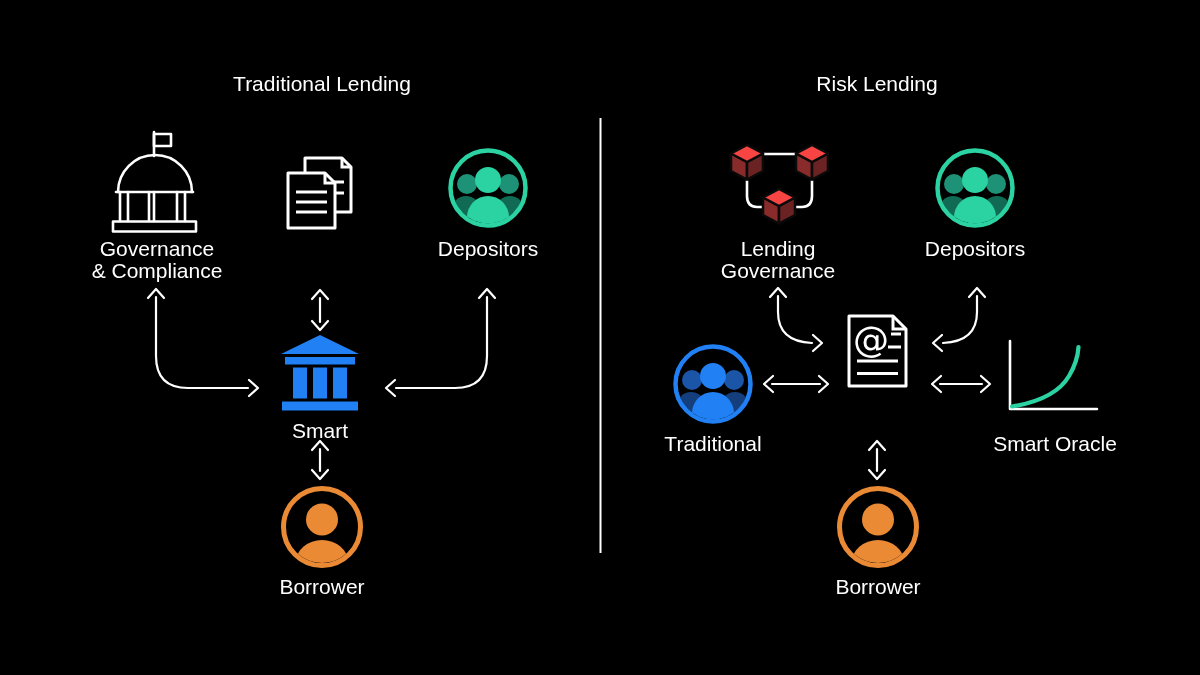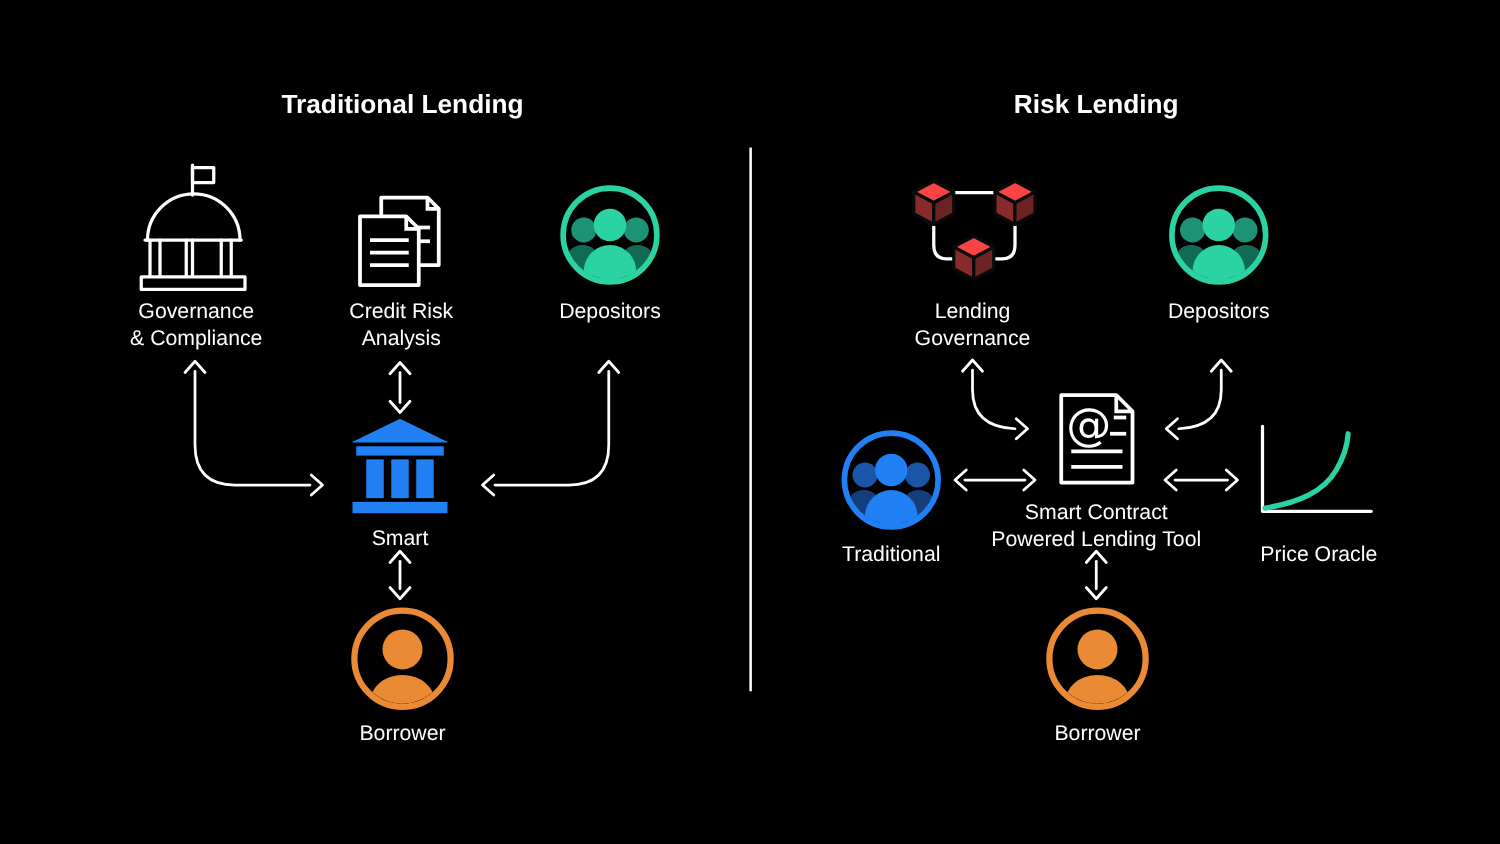--- a/index.html
+++ b/index.html
@@ -4,25 +4,25 @@
 <style>
   html,body{margin:0;padding:0;background:#000;}
   .canvas{
     position:relative;width:1200px;height:675px;overflow:hidden;
     background:var(--background,#000);
     font-family:"Liberation Sans",sans-serif;
   }
   svg.stage{position:absolute;left:0;top:0;}
   .title{
     position:absolute;transform:translateX(-50%);
-    color:var(--white,#fff);font-size:21px;font-weight:bold;white-space:nowrap;
+    color:var(--white,#fff);font-size:21px;font-weight:normal;white-space:nowrap;
   }
   .label{
     position:absolute;transform:translateX(-50%);
-    color:var(--white,#fff);font-size:17px;line-height:22px;
+    color:var(--white,#fff);font-size:21px;line-height:22px;
     text-align:center;white-space:nowrap;
   }
   
   .arrow{stroke:var(--white,#fff);stroke-width:2.2;fill:none;stroke-linecap:round;stroke-linejoin:round}
   .wline{stroke:var(--white,#fff);stroke-width:2.6;fill:none;stroke-linecap:round;stroke-linejoin:round}
   .divider{stroke:var(--white,#fff);stroke-width:2;fill:none}
   .doc{stroke:var(--white,#fff);stroke-width:3;fill:#000;stroke-linejoin:round}
   .docline{stroke:var(--white,#fff);stroke-width:3;fill:none}
   .ring-teal{fill:none;stroke:var(--teal,#2CD3A2);stroke-width:4.5}
   .ring-blue{fill:none;stroke:var(--blue,#2180F3);stroke-width:4.5}
@@ -212,34 +212,26 @@
     </g>
   </svg>
 
   <div class="title" style="left:322px;top:72px">Traditional Lending</div>
   <div class="title" style="left:877px;top:72px">Risk Lending</div>
 
   <div class="label" style="left:157px;top:238px">
     <div>Governance</div>
     <div>&amp; Compliance</div>
   </div>
-  <div class="label" style="left:321px;top:238px">
-    <div>Credit Risk</div>
-    <div>Analysis</div>
-  </div>
   <div class="label" style="left:488px;top:238px">Depositors</div>
   <div class="label" style="left:320px;top:420px">Smart</div>
   <div class="label" style="left:322px;top:576px">Borrower</div>
 
   <div class="label" style="left:778px;top:238px">
     <div>Lending</div>
     <div>Governance</div>
   </div>
   <div class="label" style="left:975px;top:238px">Depositors</div>
   <div class="label" style="left:713px;top:433px">Traditional</div>
-  <div class="label" style="left:877px;top:399px">
-    <div>Smart Contract</div>
-    <div>Powered Lending Tool</div>
-  </div>
-  <div class="label" style="left:1055px;top:433px">Price Oracle</div>
+  <div class="label" style="left:1055px;top:433px">Smart Oracle</div>
   <div class="label" style="left:878px;top:576px">Borrower</div>
 
 </div>
 
 </body></html>

